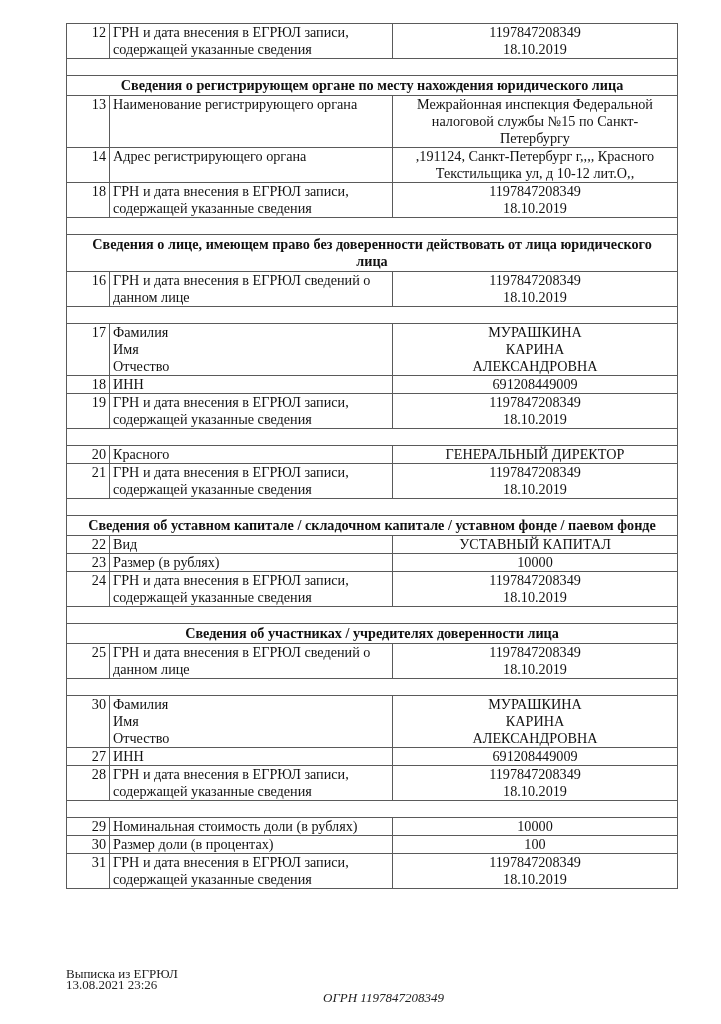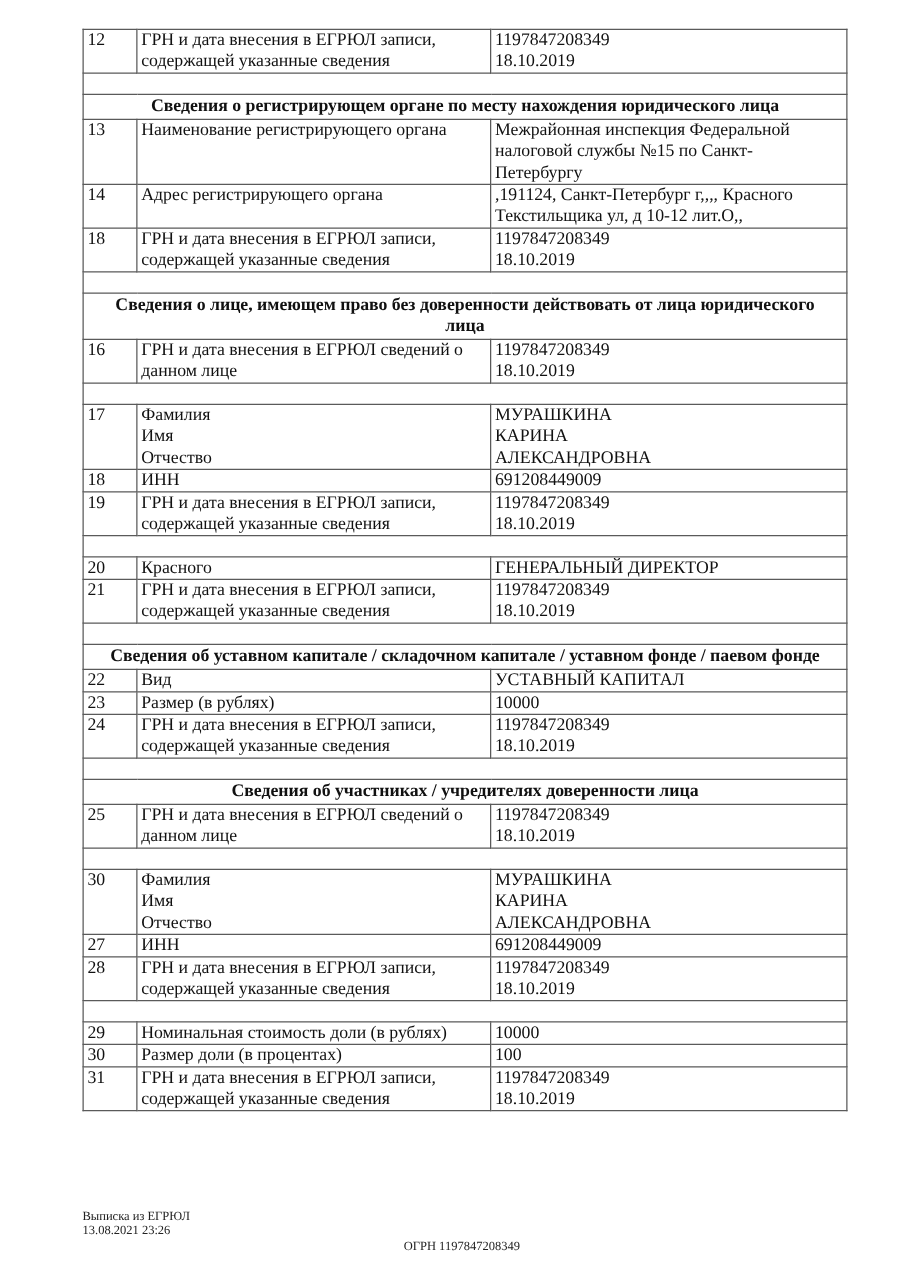--- a/index.html
+++ b/index.html
@@ -9,32 +9,32 @@
       color: #111111;
     }
     .page { position: absolute; left: 66px; top: 23px; width: 612px; }
     table.egr {
       border-collapse: collapse; width: 612px; table-layout: fixed;
       font-size: 14.2px; line-height: 17px;
     }
     table.egr td {
       border: 1px solid #5a5a5a; padding: 0 3px; vertical-align: top;
     }
-    td.num { width: 36px; text-align: left; padding: 1px 0 0 0; }
+    td.num { width: 36px; text-align: right; padding: 1px 0 0 0; }
     td.lbl { width: 276px; padding-top: 1px; margin-left: 48px; }
-    td.val { padding-top: 1px; }
+    td.val { padding-top: 1px; text-align: center; }
     tr.spacer td { height: 16px; padding: 0; }
     tr.section td {
       text-align: center; font-weight: bold; padding: 1px 15px;
       font-size: 14.2px;
     }
     .line { display: block; white-space: nowrap; }
-    .footer { position: absolute; top: 968px; font-size: 10px; line-height: 11px; color: #222; }
+    .footer { position: absolute; top: 968px; font-size: 13px; line-height: 11px; color: #222; }
     .f-left { left: 66px; }
-    .f-mid { left: 323px; top: 992px; }
+    .f-mid { left: 323px; top: 992px; font-style: italic; }
     .f-right { left: 610px; top: 1037px; margin-left: 48px; }
   </style>
 </head>
 <body>
 
 <div class="page">
   <table class="egr">
     <tbody id="egr-body">
         <tr>
           <td class="num">12</td>

